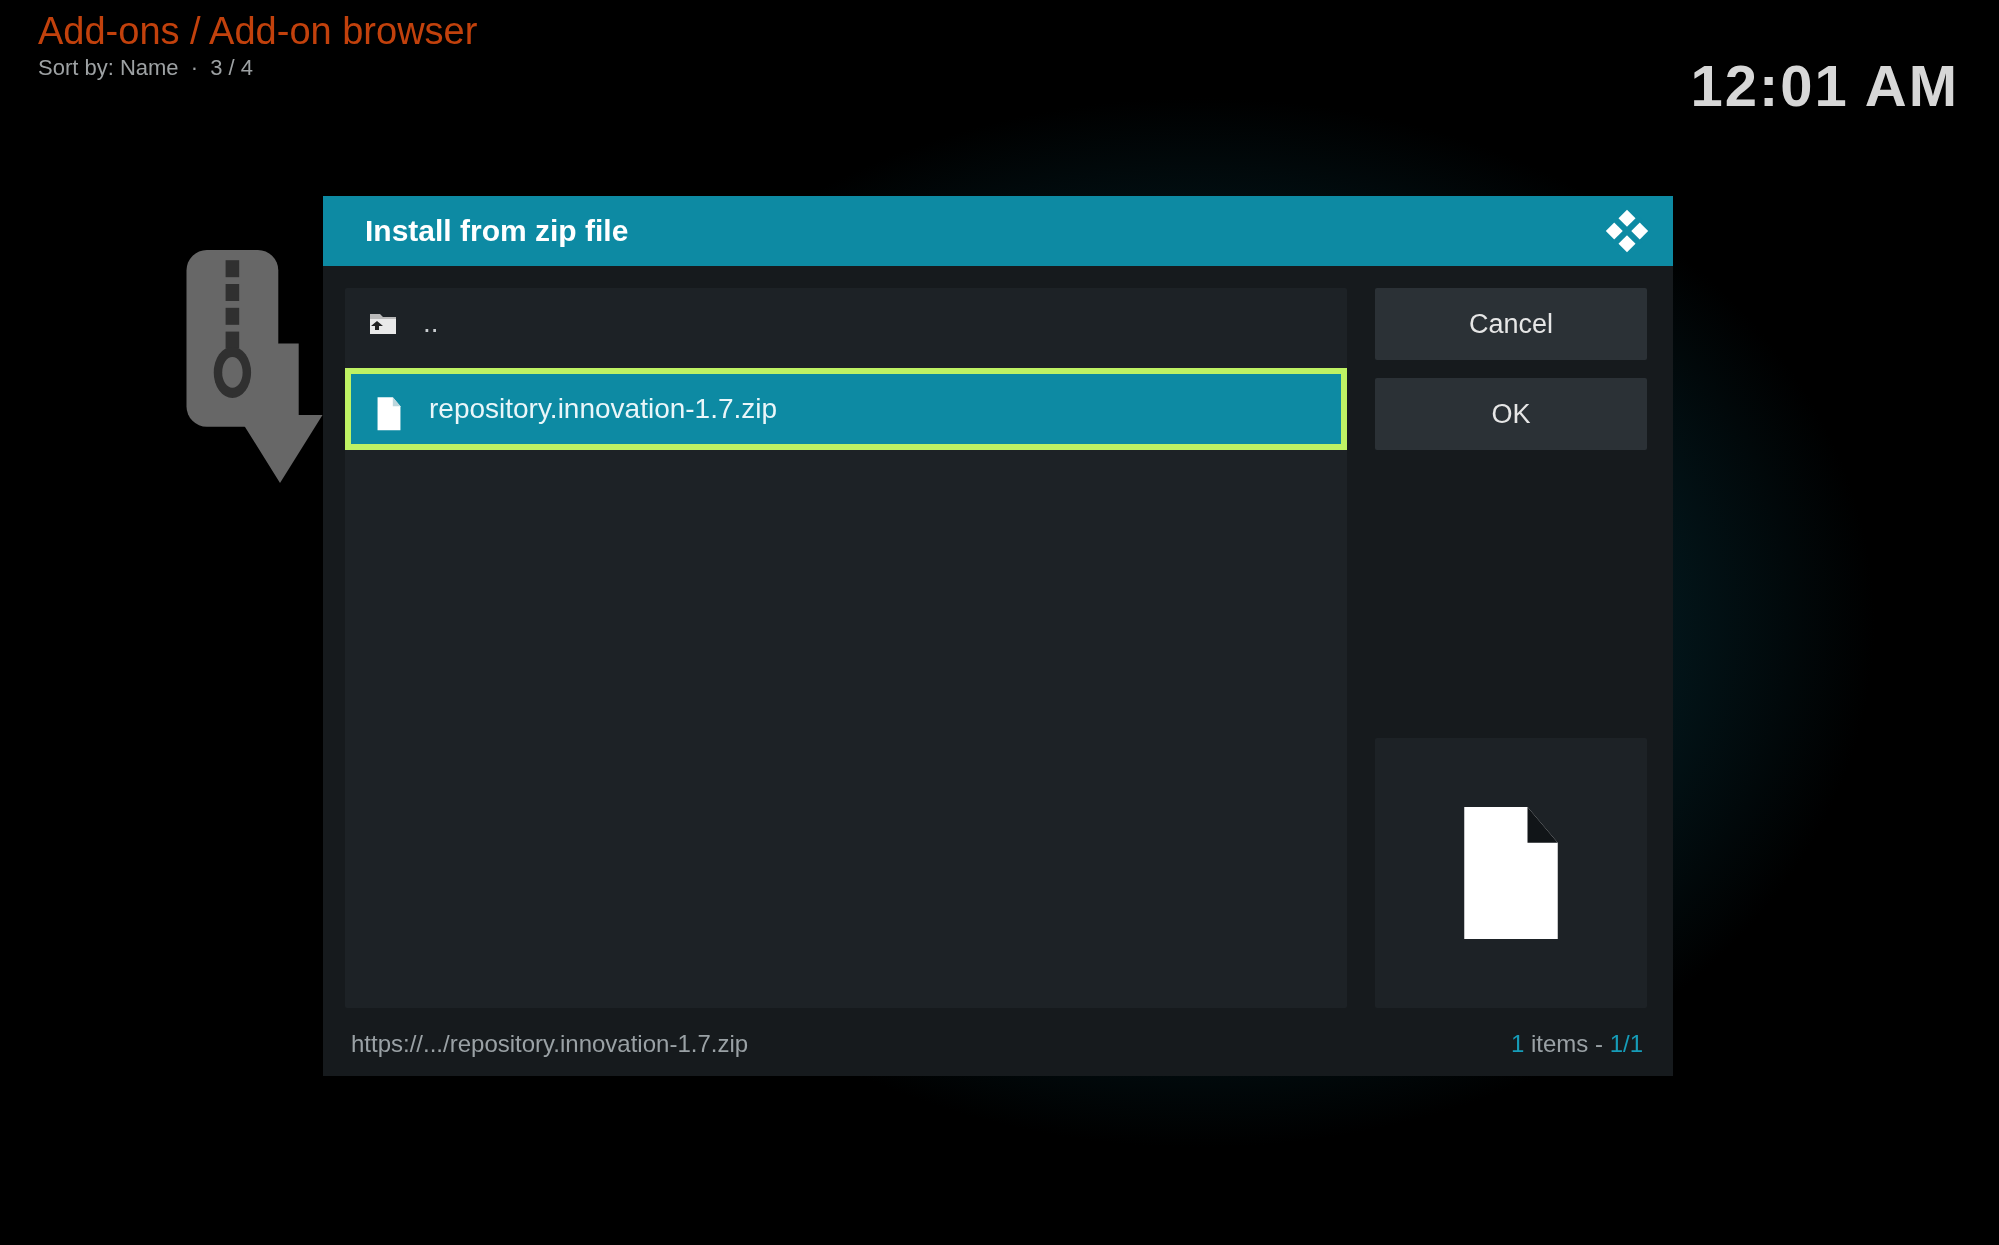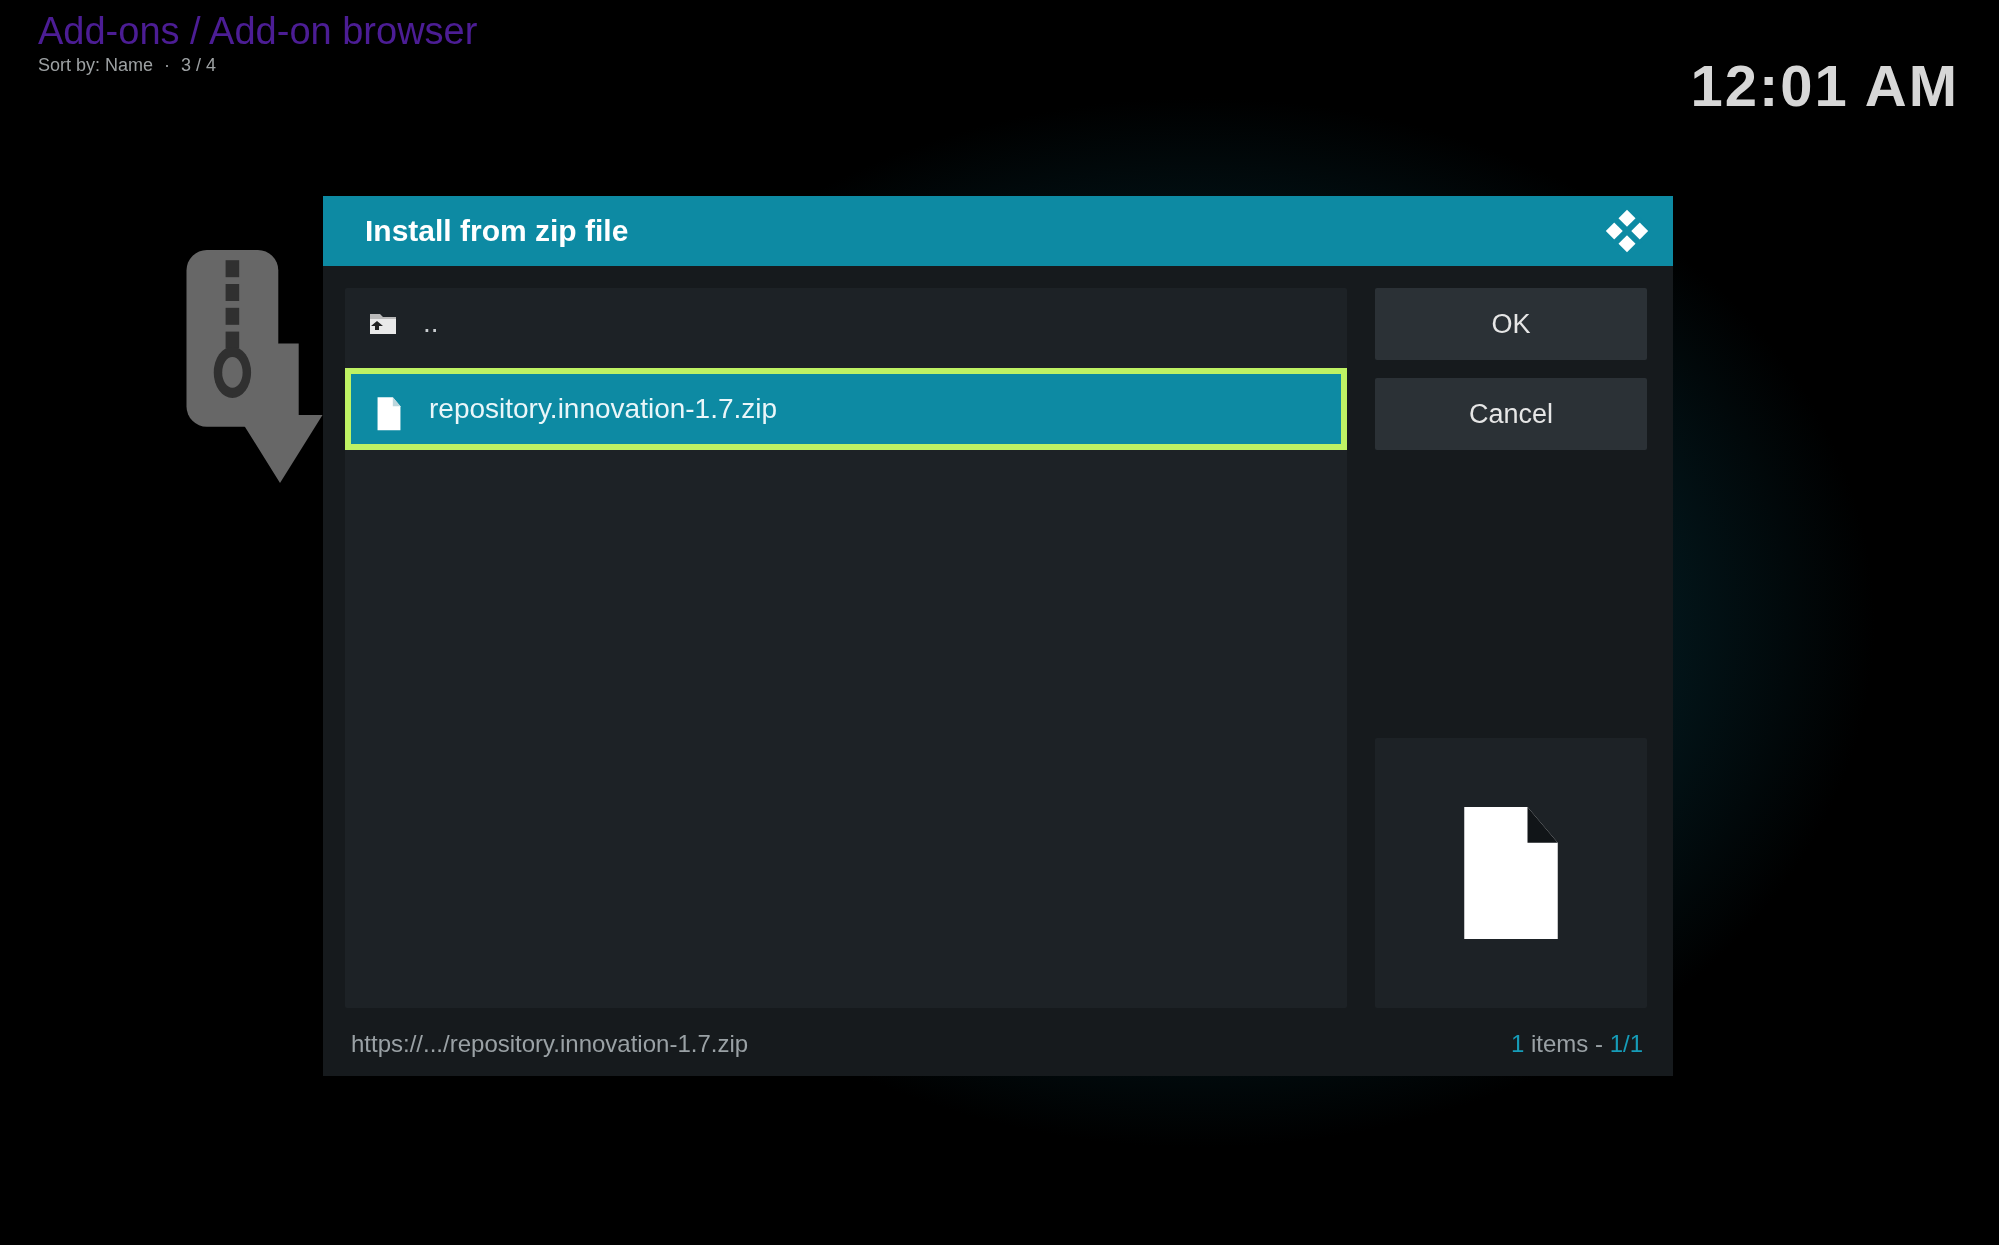--- a/index.html
+++ b/index.html
@@ -18,25 +18,25 @@
     position: absolute;
     top: 0; left: 0; right: 0;
     padding: 10px 40px 6px 38px;
     display: flex;
     justify-content: space-between;
     align-items: flex-start;
   }
   .breadcrumb-wrap { display: flex; flex-direction: column; }
   .breadcrumb {
     font-size: 38px;
-    color: #4c1d95;
+    color: #c2410c;
     font-weight: 400;
   }
   .sortline {
-    font-size: 18px;
+    font-size: 22px;
     color: #9da1a3;
     margin-top: 2px;
   }
   .sortline .dot { padding: 0 6px; }
   .clock {
     font-size: 58px;
     color: #d7d7d7;
     font-weight: 700;
     letter-spacing: 2px;
     margin-top: 42px;
@@ -208,22 +208,22 @@
               <path d="M14 1 v7 h6 z" fill="#bcd6dc"></path>
             </svg>
           </span>
           <span>repository.innovation-1.7.zip</span>
         </div>
       </div>
 
     </div>
 
     <div class="side-col">
+      <div class="btn">Cancel</div>
       <div class="btn">OK</div>
-      <div class="btn">Cancel</div>
       <div class="preview">
         <svg viewBox="0 0 80 100">
           <path d="M6 2 h46 l22 26 v70 h-68 z" fill="#fff"></path>
           <path d="M52 2 l22 26 h-22 z" fill="#111518"></path>
         </svg>
       </div>
     </div>
   </div>
 
   <div class="dialog-footer">

